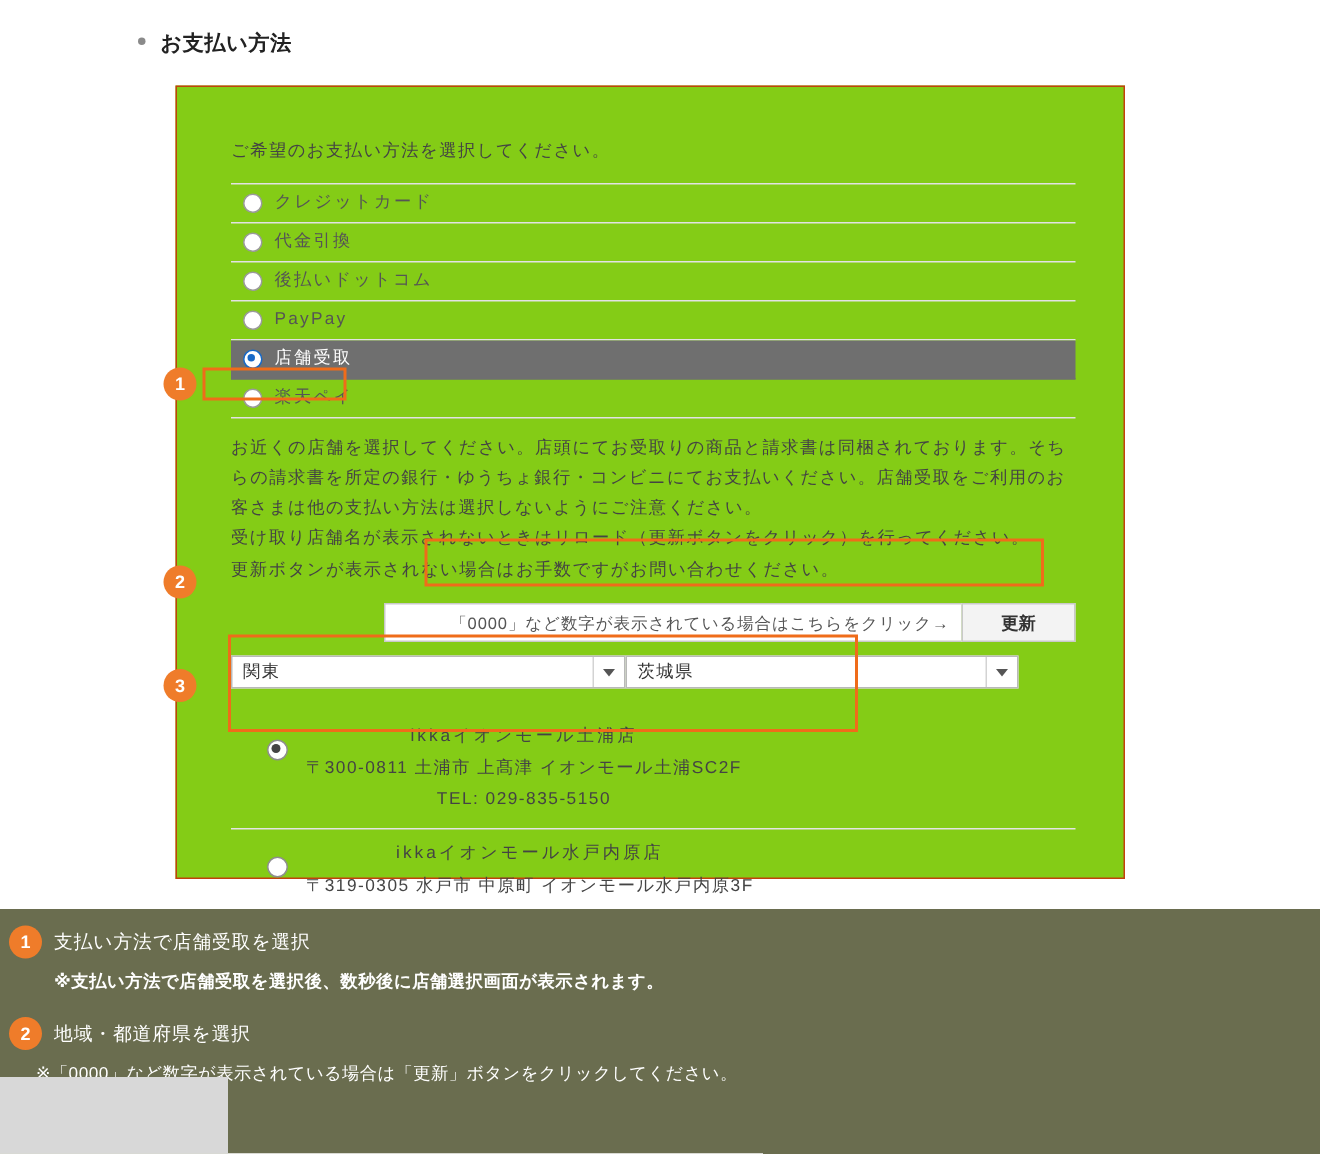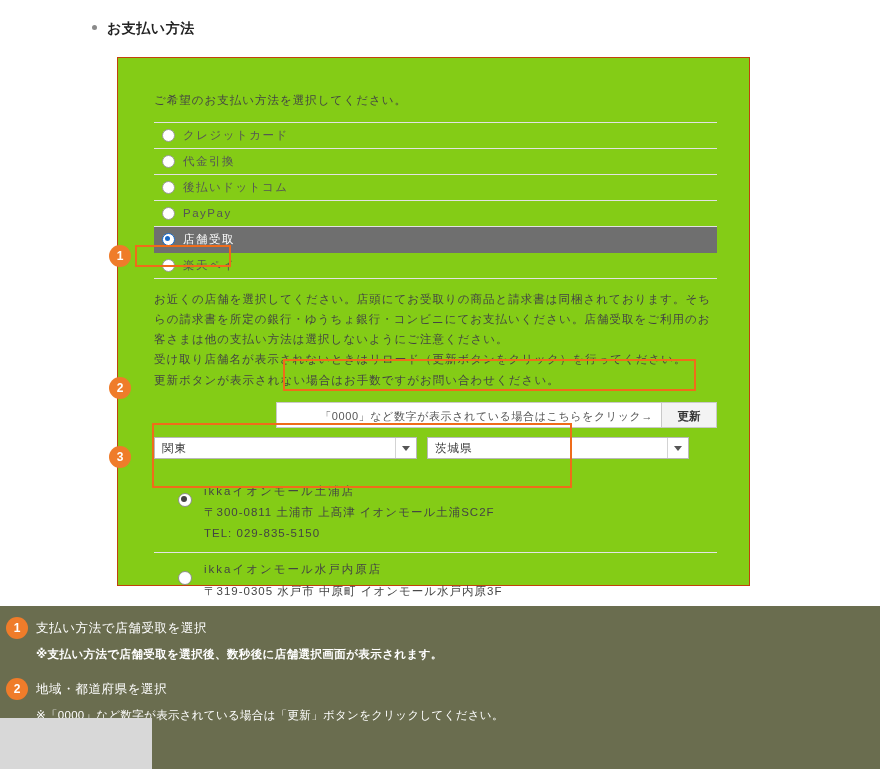--- a/index.html
+++ b/index.html
@@ -78,32 +78,32 @@
   .reload-row{
     margin-top:12px;display:flex;justify-content:flex-end;align-items:stretch;
   }
   .reload-note{
     width:385px;height:26px;line-height:26px;
     border:1px solid #c9c9c9;border-right:none;background:#fff;
     font-size:11px;color:#555;padding:0 8px;box-sizing:border-box;
     letter-spacing:.6px;text-align:right;
   }
   .reload-btn{
-    width:56px;height:26px;line-height:26px;text-align:center;
+    width:76px;height:26px;line-height:26px;text-align:center;
     border:1px solid #c9c9c9;background:#f3f3f3;
     font-size:11.5px;color:#333;box-sizing:border-box;font-weight:bold;
   }
   
   .hl-reload{
     position:absolute;left:283px;top:359px;width:413px;height:32px;
     border:2px solid #ef6c1a;box-sizing:border-box;pointer-events:none;
   }
 
   
-  .select-row{margin-top:9px;display:flex;gap:10px;}
+  .select-row{margin-top:9px;display:flex;}
   .select{
     position:relative;height:22px;border:1px solid #b9b9b9;background:#fff;
     box-sizing:border-box;font-size:11.5px;color:#333;
     line-height:20px;padding-left:7px;letter-spacing:1px;
   }
   .select.region{width:263px;}
   .select.pref{width:262px;}
   .select .arrow-box{
     position:absolute;right:0;top:0;width:20px;height:20px;
     border-left:1px solid #d3d3d3;background:#fff;
@@ -124,21 +124,21 @@
   .store-item:last-child{border-bottom:none;}
   .store-radio{
     width:12px;height:12px;border-radius:50%;
     border:1px solid #8e8e8e;background:#fff;
     margin-top:12px;margin-right:12px;flex:none;position:relative;
   }
   .store-radio.on::after{
     content:"";position:absolute;left:2px;top:2px;width:6px;height:6px;
     border-radius:50%;background:#444;
   }
-  .store-info{font-size:11.5px;line-height:1.85;color:#444;letter-spacing:1px;}
+  .store-info{font-size:11.5px;line-height:1.85;color:#444;letter-spacing:1px;text-align:center;}
   .store-name{letter-spacing:2px;}
   
   .hl-store{
     position:absolute;left:152px;top:423px;width:420px;height:65px;
     border:2px solid #ef6c1a;box-sizing:border-box;pointer-events:none;
   }
 
   
   .badge{
     position:absolute;width:22px;height:22px;border-radius:50%;
@@ -269,19 +269,19 @@
 <div class="badge b2">2</div>
 <div class="badge b3">3</div>
 
 <div class="legend">
   <div class="lbadge" style="left:6px;top:11px;">1</div>
   <div class="ltitle" style="left:36px;top:14px;">支払い方法で店舗受取を選択</div>
   <div class="lsub" style="left:36px;top:41px;">※支払い方法で店舗受取を選択後、数秒後に店舗選択画面が表示されます。</div>
 
   <div class="lbadge" style="left:6px;top:72px;">2</div>
   <div class="ltitle" style="left:36px;top:75px;">地域・都道府県を選択</div>
-  <div class="lnote" style="left:36px;top:102px;text-align:center;">※「0000」など数字が表示されている場合は「更新」ボタンをクリックしてください。</div>
+  <div class="lnote" style="left:24px;top:102px;text-align:center;">※「0000」など数字が表示されている場合は「更新」ボタンをクリックしてください。</div>
 
   <div class="lbadge" style="left:6px;top:130px;">3</div>
   <div class="ltitle" style="left:36px;top:133px;">店舗を選択</div>
 </div>
 
 <div class="grey-block"></div>
 
 </body></html>

